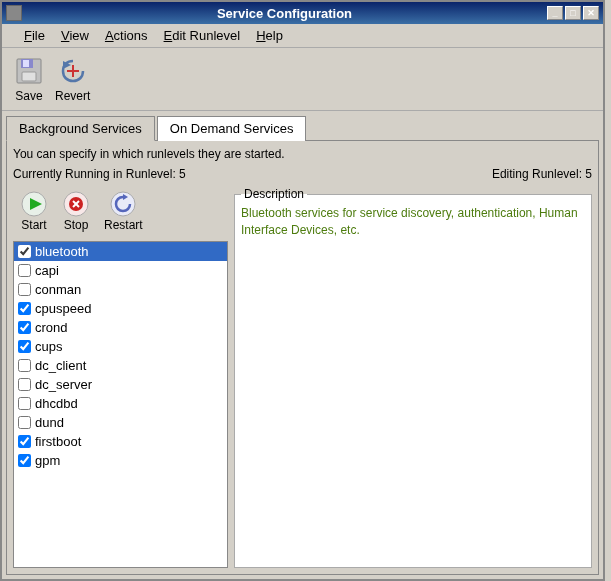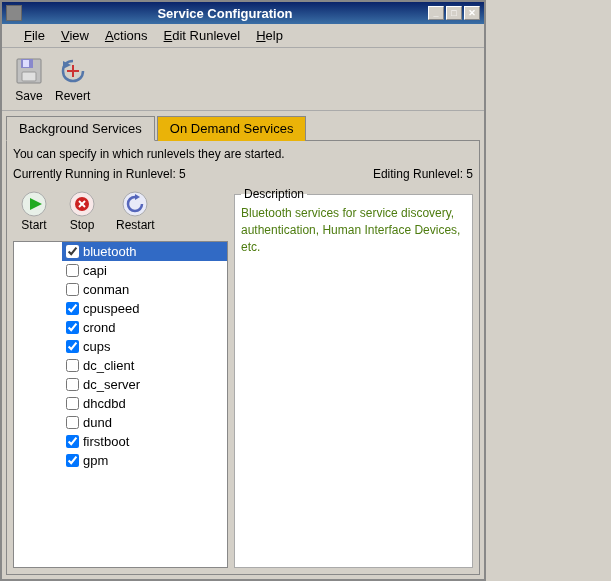--- a/index.html
+++ b/index.html
@@ -5,21 +5,21 @@
     * { box-sizing: border-box; margin: 0; padding: 0; }
     body {
       font-family: sans-serif;
       font-size: 13px;
       background: #d4d0c8;
       width: 611px;
       height: 581px;
       overflow: hidden;
     }
     .window {
-      width: 486px;
+      width: 605px;
       height: 581px;
       border: 2px solid #888;
       background: #d4d0c8;
       display: flex;
       flex-direction: column;
     }
     .titlebar {
       background: linear-gradient(to bottom, #0a246a, #3a6ea5);
       color: white;
       text-align: center;
@@ -118,21 +118,21 @@
       margin-right: 2px;
       position: relative;
       bottom: -1px;
     }
     .tab.active {
       background: #d4d0c8;
       border-bottom: 1px solid #d4d0c8;
       font-weight: normal;
     }
     .tab.inactive {
-      background: #eab308;
+      background: #ffffff;
     }
     .tab-content {
       border: 1px solid #888;
       border-top: none;
       background: #d4d0c8;
       padding: 6px;
       flex: 1;
       display: flex;
       flex-direction: column;
     }
@@ -148,21 +148,20 @@
       flex: 1;
       gap: 6px;
     }
     .left-panel {
       display: flex;
       flex-direction: column;
       width: 215px;
     }
     .action-btns {
       display: flex;
-      gap: 6px;
       margin-bottom: 6px;
     }
     .action-btn {
       display: flex;
       flex-direction: column;
       align-items: center;
       cursor: pointer;
       padding: 2px 6px;
       border: 1px solid transparent;
       font-size: 12px;
@@ -176,21 +175,20 @@
     }
     .service-list-container {
       flex: 1;
       border: 1px solid #888;
       background: white;
       overflow-y: auto;
       position: relative;
     }
     .service-list {
       list-style: none;
-      padding-left: 48px;
     }
     .service-item {
       display: flex;
       align-items: center;
       padding: 2px 4px;
       cursor: pointer;
       font-size: 13px;
       white-space: nowrap;
     }
     .service-item.selected {

